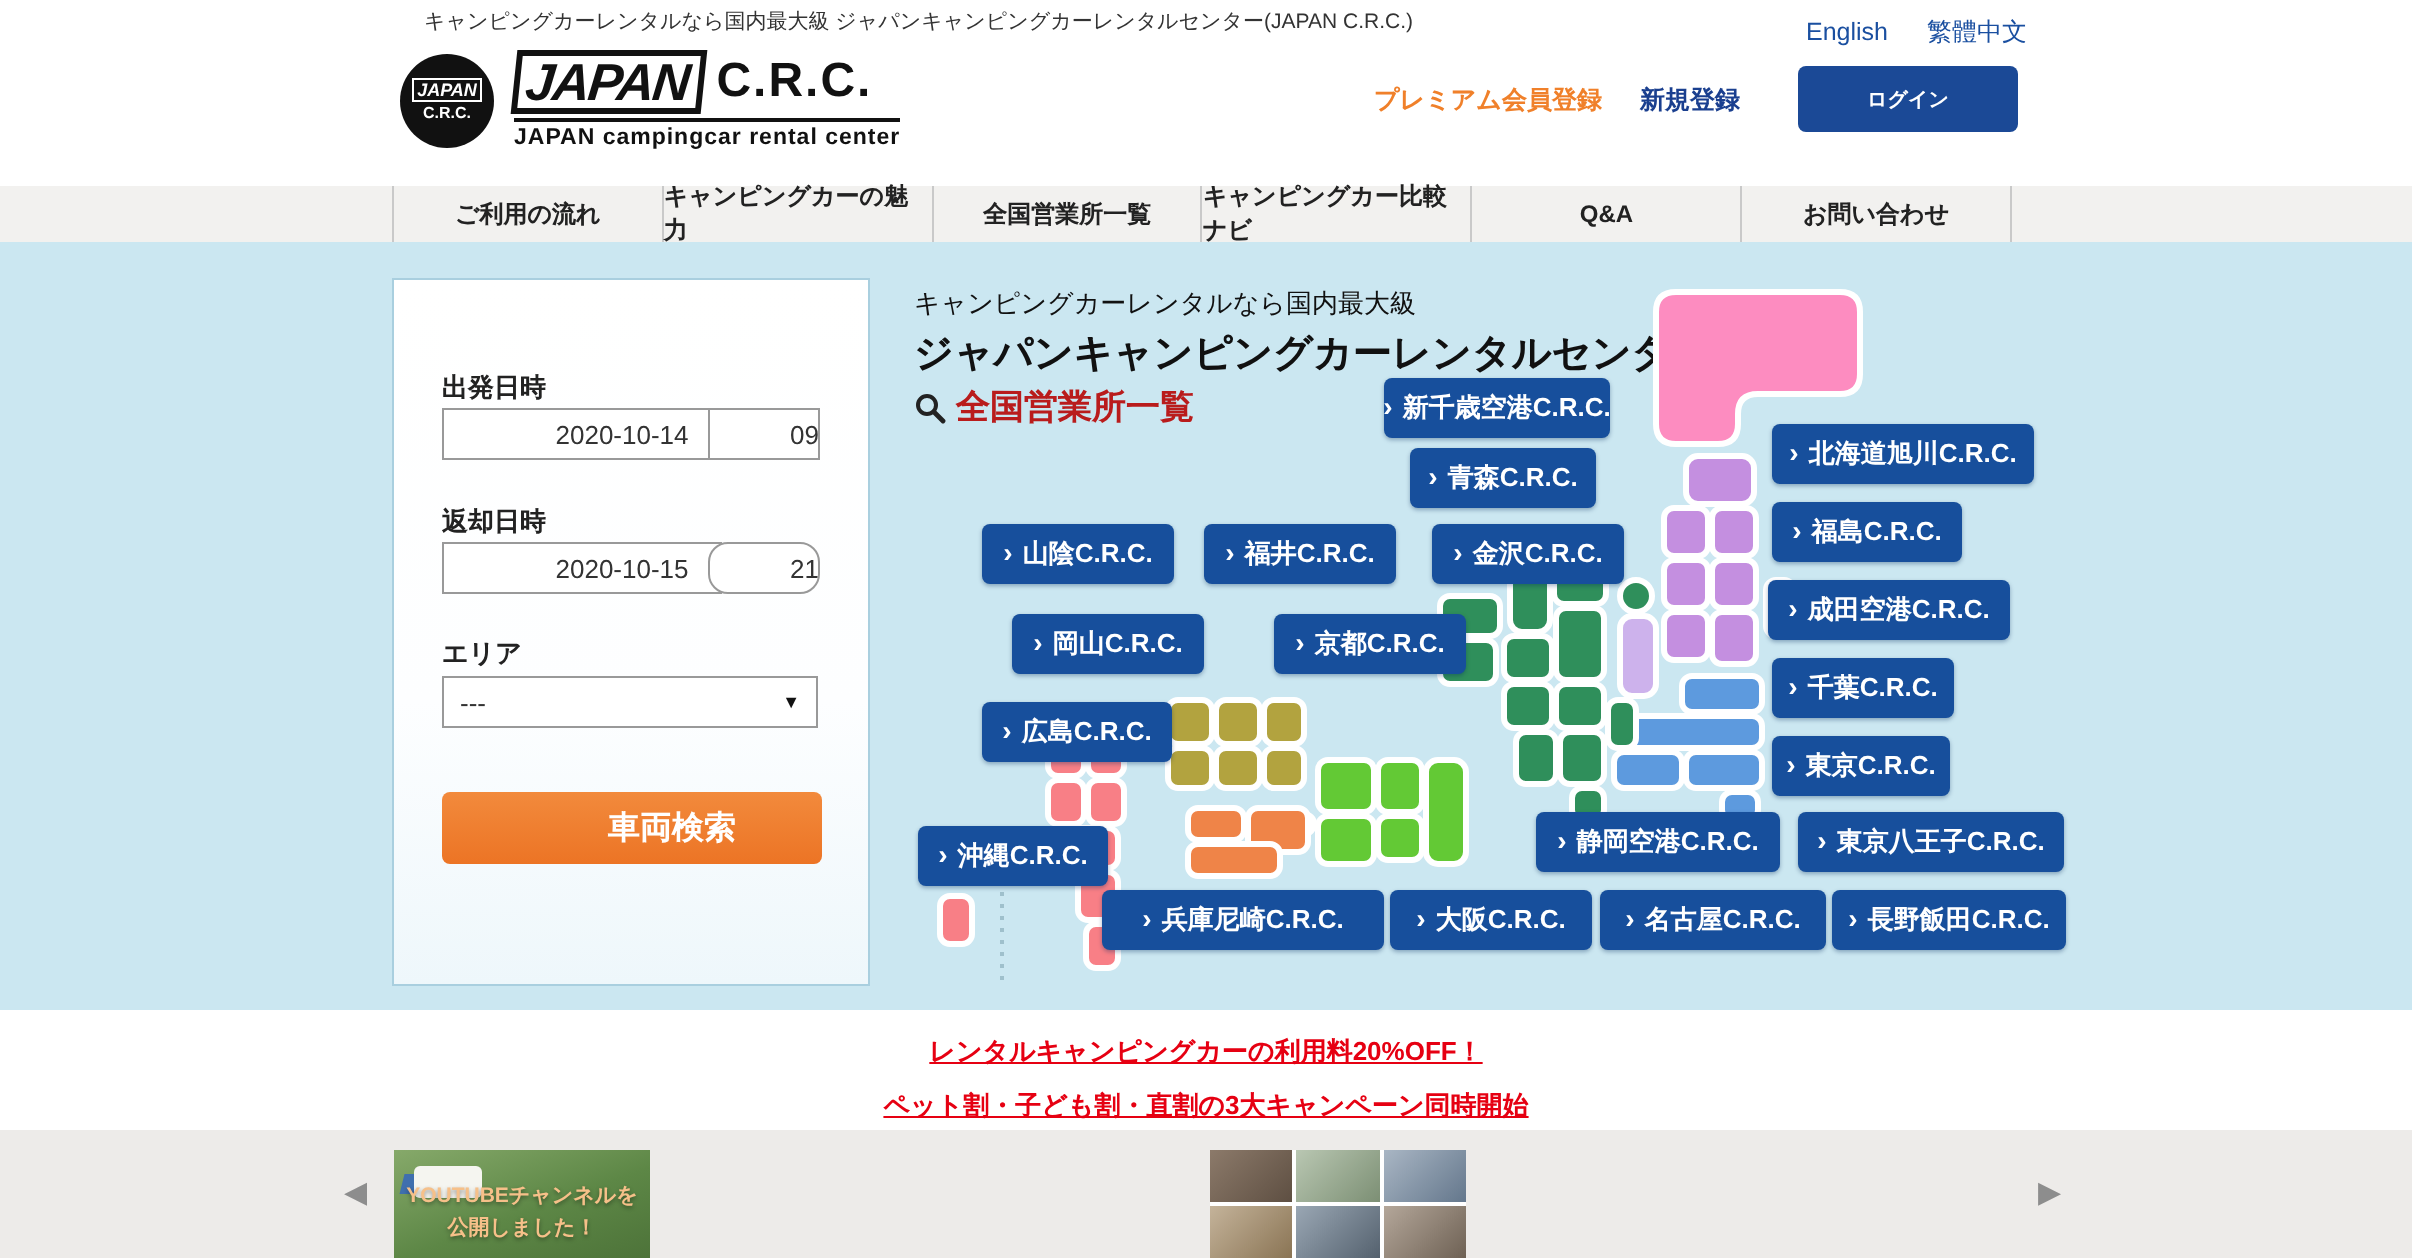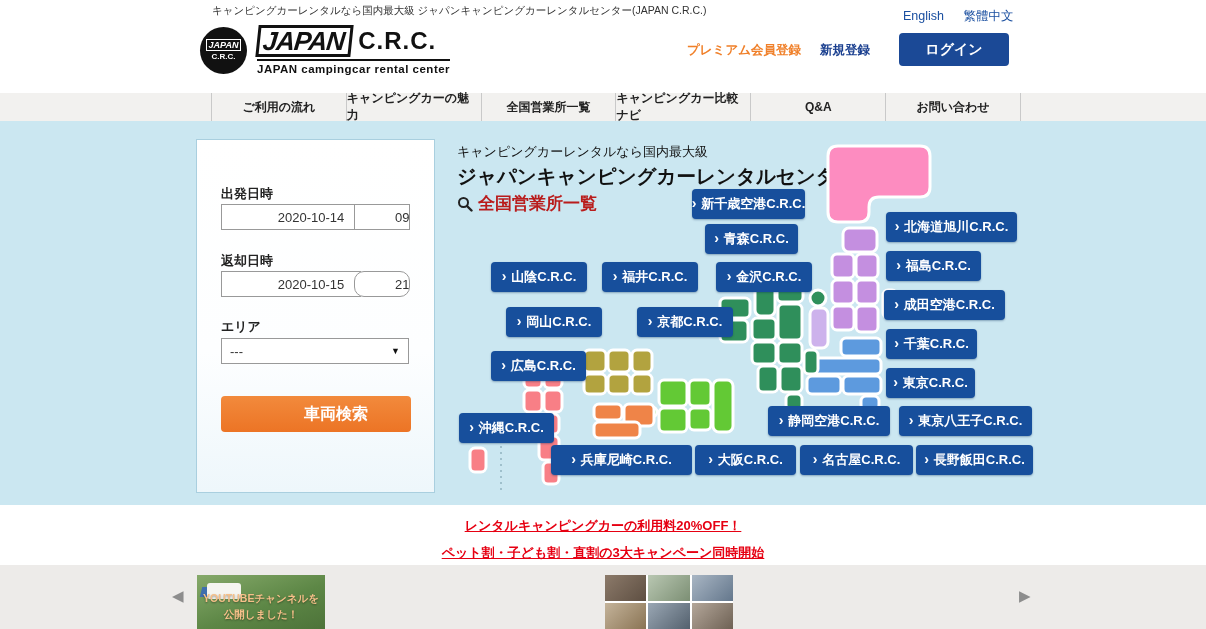--- a/index.html
+++ b/index.html
@@ -18,25 +18,25 @@
   #logo-circle .lc { font-size:8px; font-weight:bold; margin-top:1px; }
   #logo-word { margin-left:10px; }
   #logo-word .row1 { display:flex; align-items:center; border-bottom:2px solid #111; padding-bottom:2px; }
   #logo-word .jp { font-size:26px; font-weight:900; font-style:italic; color:#111;
      border:3px solid #111; padding:0 5px 0 3px; transform:skewX(-6deg); letter-spacing:-1px; line-height:1; }
   #logo-word .crc { font-size:24px; font-weight:900; color:#111; margin-left:6px; letter-spacing:1px; line-height:1; }
   #logo-word .cap { font-size:11.5px; font-weight:bold; color:#111; margin-top:2px; letter-spacing:.5px; }
   #premium-link { position:absolute; left:687px; top:42px; font-size:12.5px; font-weight:bold; color:#f0802a; text-decoration:none; }
   #signup-link  { position:absolute; left:820px; top:42px; font-size:12.5px; font-weight:bold; color:#1a3f8f; text-decoration:none; }
   #login-btn { position:absolute; left:899px; top:33px; width:110px; height:33px; background:#1b4996;
-    color:#fff; font-size:14px; font-weight:bold; border:none; border-radius:4px; cursor:pointer; }
+    color:#fff; font-size:10px; font-weight:bold; border:none; border-radius:4px; cursor:pointer; }
 
   
   #nav { position:absolute; left:0; top:93px; width:1206px; height:28px; background:#f2f1ef; }
-  #nav .wrap { position:absolute; left:211px; top:0; width:810px; height:28px; display:flex; }
+  #nav .wrap { position:absolute; left:196px; top:0; width:810px; height:28px; display:flex; }
   #nav a { flex:1; display:flex; align-items:center; justify-content:center;
     font-size:12px; font-weight:bold; color:#222; text-decoration:none; border-left:1px solid #c9c9c9; }
   #nav a:last-child { border-right:1px solid #c9c9c9; }
 
   
   #main { position:absolute; left:0; top:121px; width:1206px; height:384px; background:#cbe7f1; }
 
   
   #panel { position:absolute; left:196px; top:18px; width:239px; height:354px;
     background:linear-gradient(180deg,#ffffff 0%,#fdfeff 60%,#eef7fb 100%);

